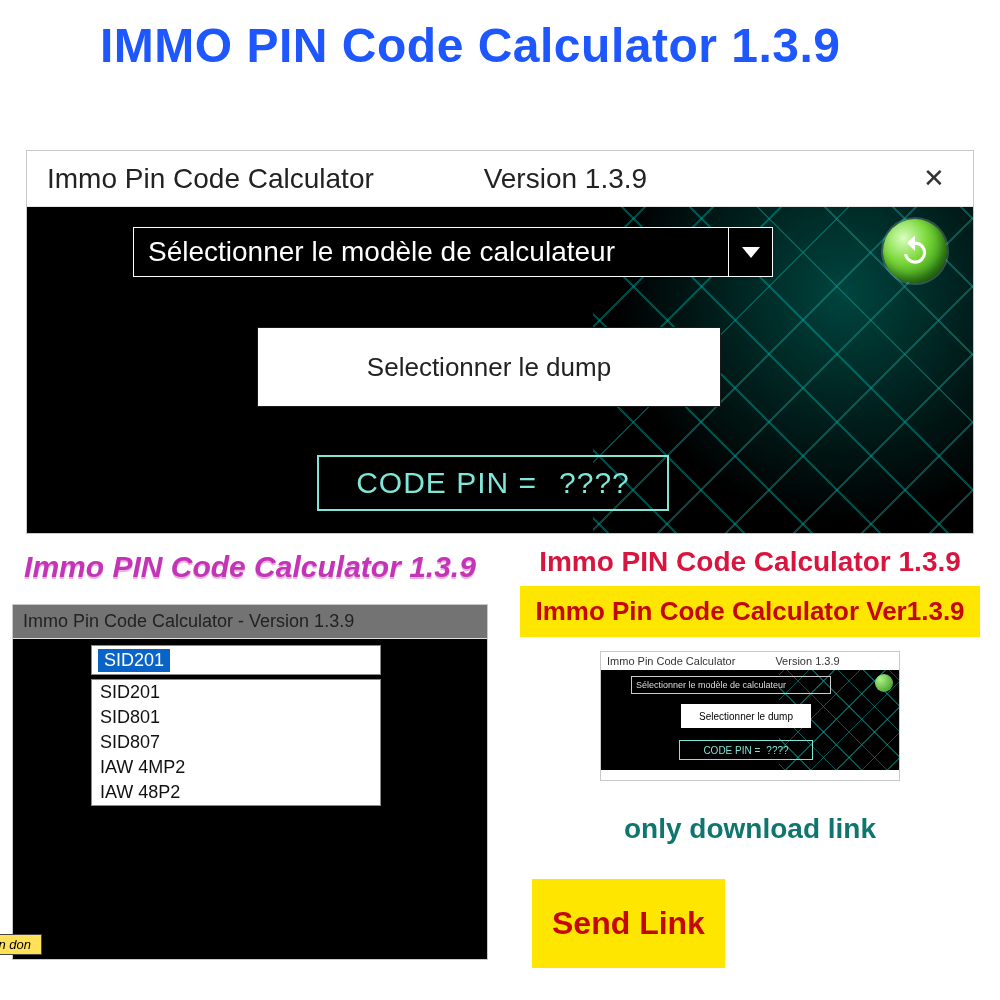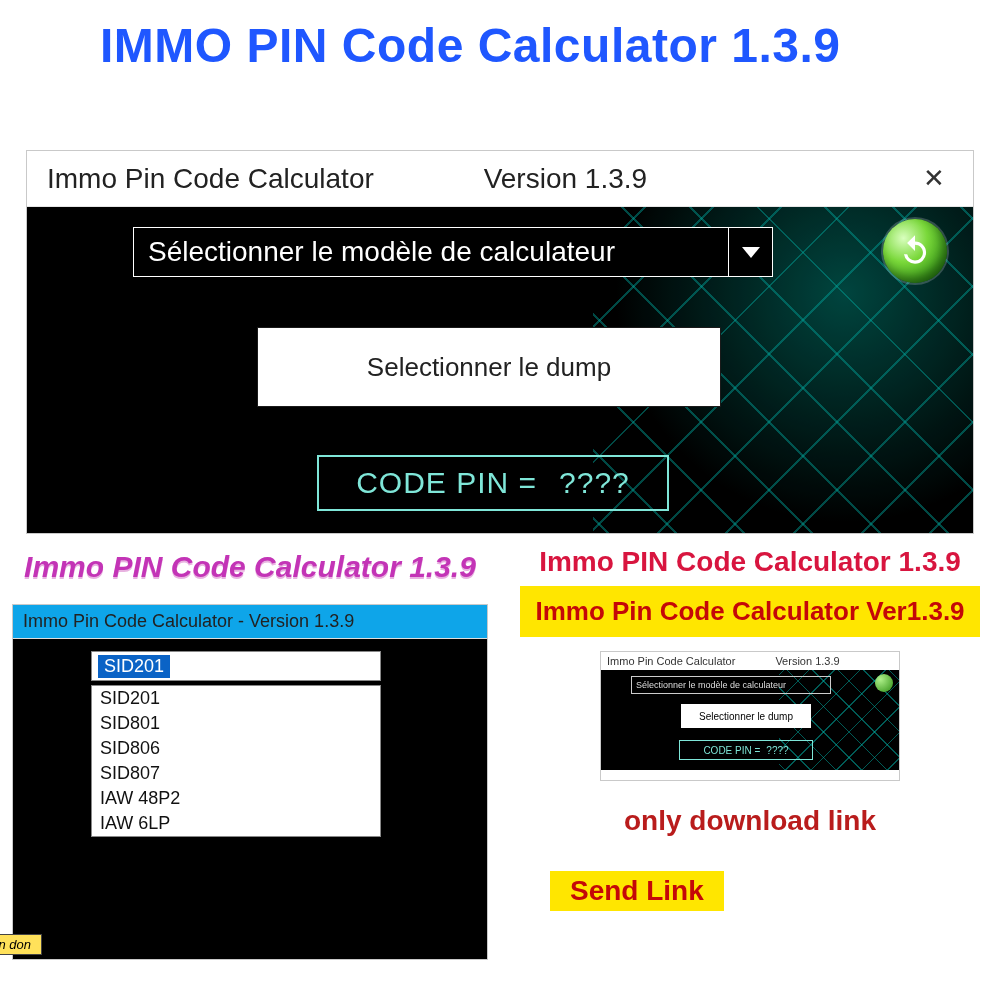--- a/index.html
+++ b/index.html
@@ -120,28 +120,28 @@
   }
   .bl-title {
     text-align:center; margin-top:10px;
     font-size:30px; font-weight:800; font-style:italic;
     color:#c334b6;
     text-shadow: 0 2px 0 #e8b2e0;
   }
   .bl-window {
     margin:20px 12px 16px 12px;
     border:1px solid #c9c9c9;
-    background:#0ea5e9;
+    background:#737373;
   }
   .bl-tbar {
     padding:6px 10px; font-size:18px; color:#222;
     border-bottom:1px solid #dedede;
   }
   .bl-body {
-    background:#000; padding:12px 0 0 78px; height:320px; position:relative;
+    background:#000; padding:6px 0 0 78px; height:320px; position:relative;
   }
   .bl-selected {
     width:290px; height:30px; border:1px solid #888; background:#fff;
     display:flex; align-items:center; padding:0 6px;
   }
   .bl-selected span.sel-text {
     background:#0a63c6; color:#fff; padding:1px 6px; font-size:18px;
   }
   .bl-list {
     margin-top:4px; width:290px; background:#fff; border:1px solid #888;
@@ -195,26 +195,26 @@
   .br-thumb-pin {
     position:absolute; bottom:10px; left:78px; width:134px; height:20px;
     border:1px solid #7fe6d8; color:#7fe6d8; font-size:10px;
     display:flex; align-items:center; justify-content:center; gap:6px;
   }
   .br-thumb-refresh {
     position:absolute; top:4px; right:6px; width:18px; height:18px; border-radius:50%;
     background: radial-gradient(circle at 30% 30%, #aef08a, #2f8f14);
   }
   .br-note {
-    margin-top:24px; text-align:center; font-size:28px; font-weight:600; color:#b91c1c;
+    margin-top:32px; text-align:center; font-size:28px; font-weight:600; color:#0f766e;
   }
   .br-send {
-    margin:34px 0 0 50px; display:inline-block;
-    background:#ffe600; padding:4px 20px;
-    font-size:28px; font-weight:700; color:#c40808;
+    margin:34px 0 0 32px; display:inline-block;
+    background:#ffe600; padding:26px 20px;
+    font-size:32px; font-weight:700; color:#c40808;
   }
 </style>
 </head>
 <body>
 
 <div class="top-heading">IMMO PIN Code Calculator 1.3.9</div>
 
 <div class="app-window">
   <div class="titlebar">
     <span class="t-left">Immo Pin Code Calculator</span>
@@ -252,24 +252,23 @@
   <div class="bl-title">Immo PIN Code Calculator 1.3.9</div>
   <div class="bl-window">
     <div class="bl-tbar">Immo Pin Code Calculator  -  Version 1.3.9</div>
     <div class="bl-body">
       <div class="bl-selected">
         <span class="sel-text">SID201</span>
       </div>
       <div class="bl-list">
         <div>SID201</div>
         <div>SID801</div>
-        <div>SID806</div>
         <div>SID807</div>
+        <div>IAW 4MP2</div>
         <div>IAW 48P2</div>
-        <div>IAW 6LP</div>
       </div>
       <div class="bl-donate">Faire un don</div>
     </div>
   </div>
 </div>
 
 <div class="br-panel">
   <div class="br-title">Immo PIN Code Calculator 1.3.9</div>
   <div class="br-band">Immo Pin Code Calculator Ver1.3.9</div>
 

